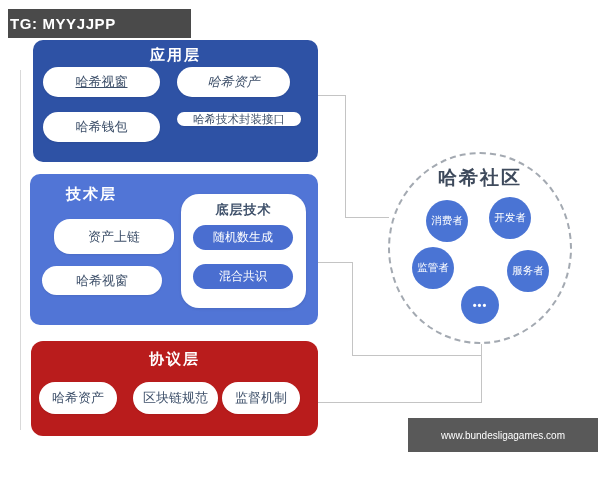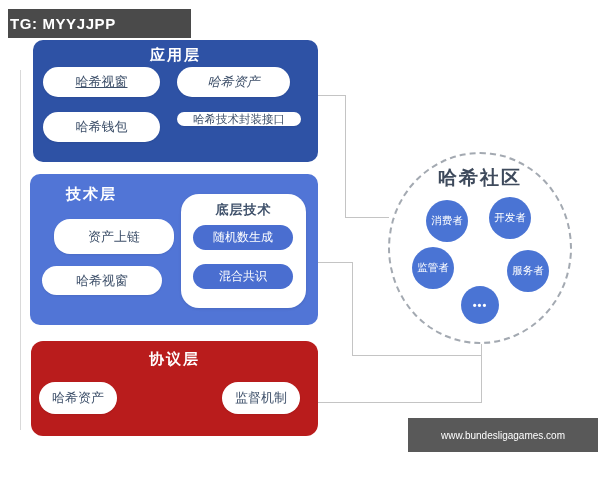--- a/index.html
+++ b/index.html
@@ -105,20 +105,21 @@
     <div class="sub-panel">
       <div class="sub-title">底层技术</div>
       <div class="blue-pill" style="top:70px;">混合共识</div>
       <div class="blue-pill" style="top:31px;">随机数生成</div>
     </div>
   </div>
 
   <div class="abs layer layer-proto">
     <div class="layer-title title-center" style="top:9px;">协议层</div>
     <div class="pill" style="left:8px;top:41px;width:78px;height:32px;">哈希资产</div>
+    <div class="pill" style="left:102px;top:41px;width:85px;height:32px;">区块链规范</div>
     <div class="pill" style="left:191px;top:41px;width:78px;height:32px;">监督机制</div>
   </div>
 
   <div class="abs community-ring"></div>
   <div class="abs community-title">哈希社区</div>
 
   <div class="abs member" style="left:426px;top:200px;width:42px;height:42px;">消费者</div>
   <div class="abs member" style="left:489px;top:197px;width:42px;height:42px;">开发者</div>
   <div class="abs member" style="left:412px;top:247px;width:42px;height:42px;">监管者</div>
   <div class="abs member" style="left:507px;top:250px;width:42px;height:42px;">服务者</div>

